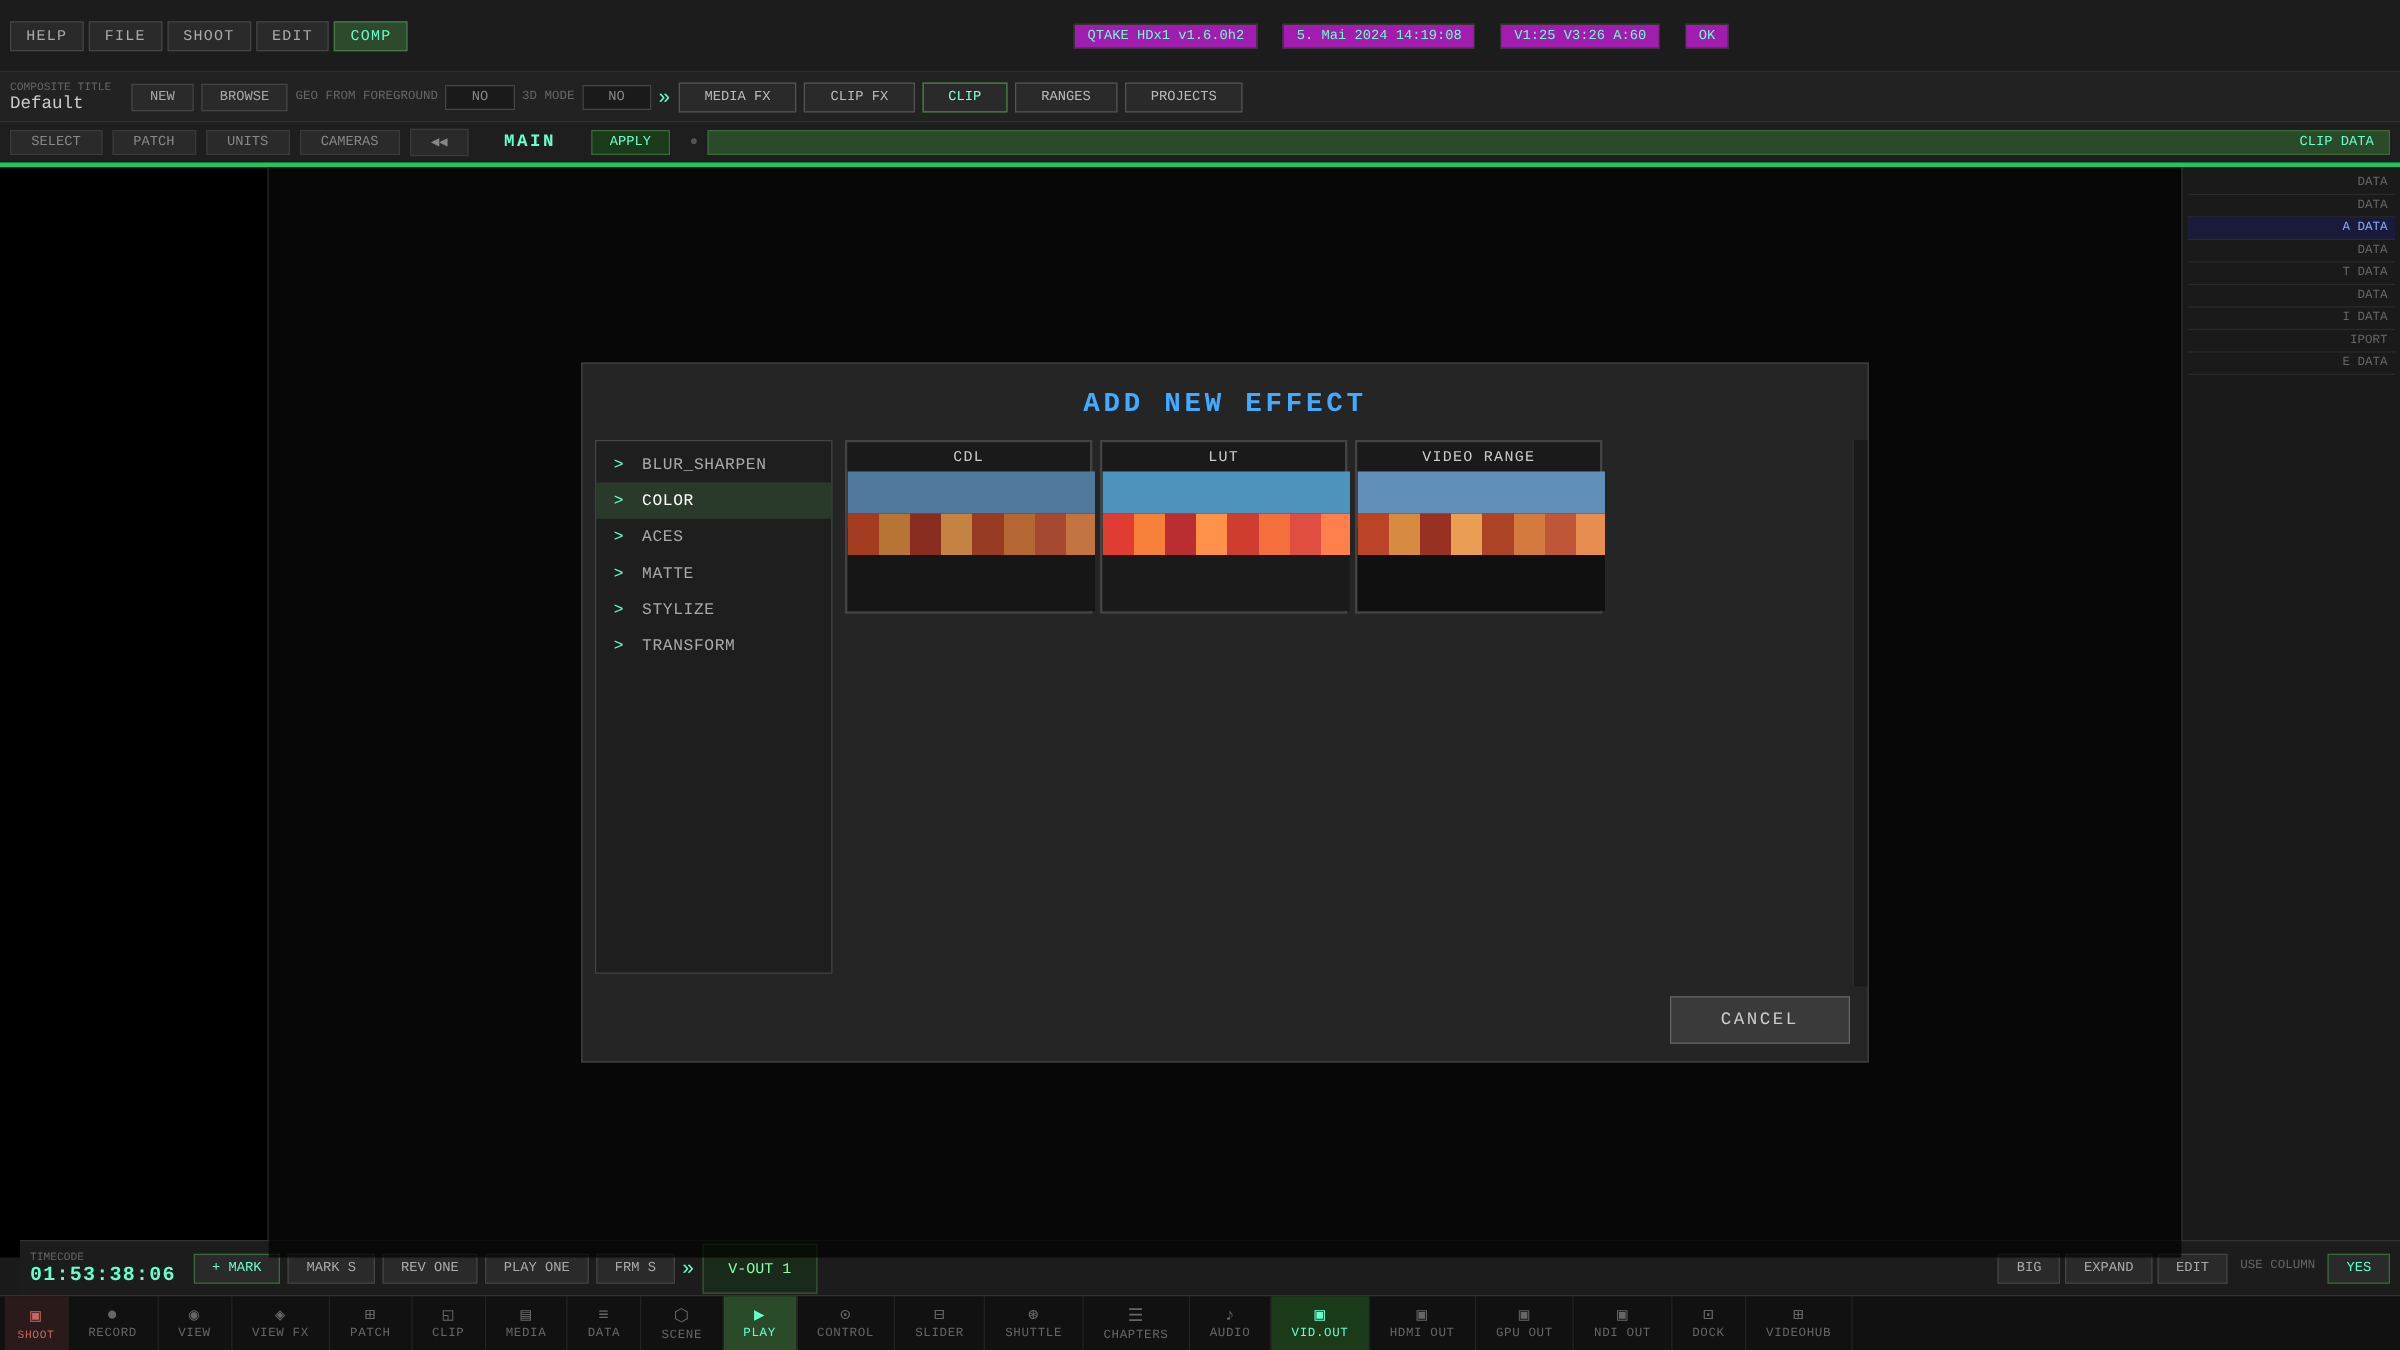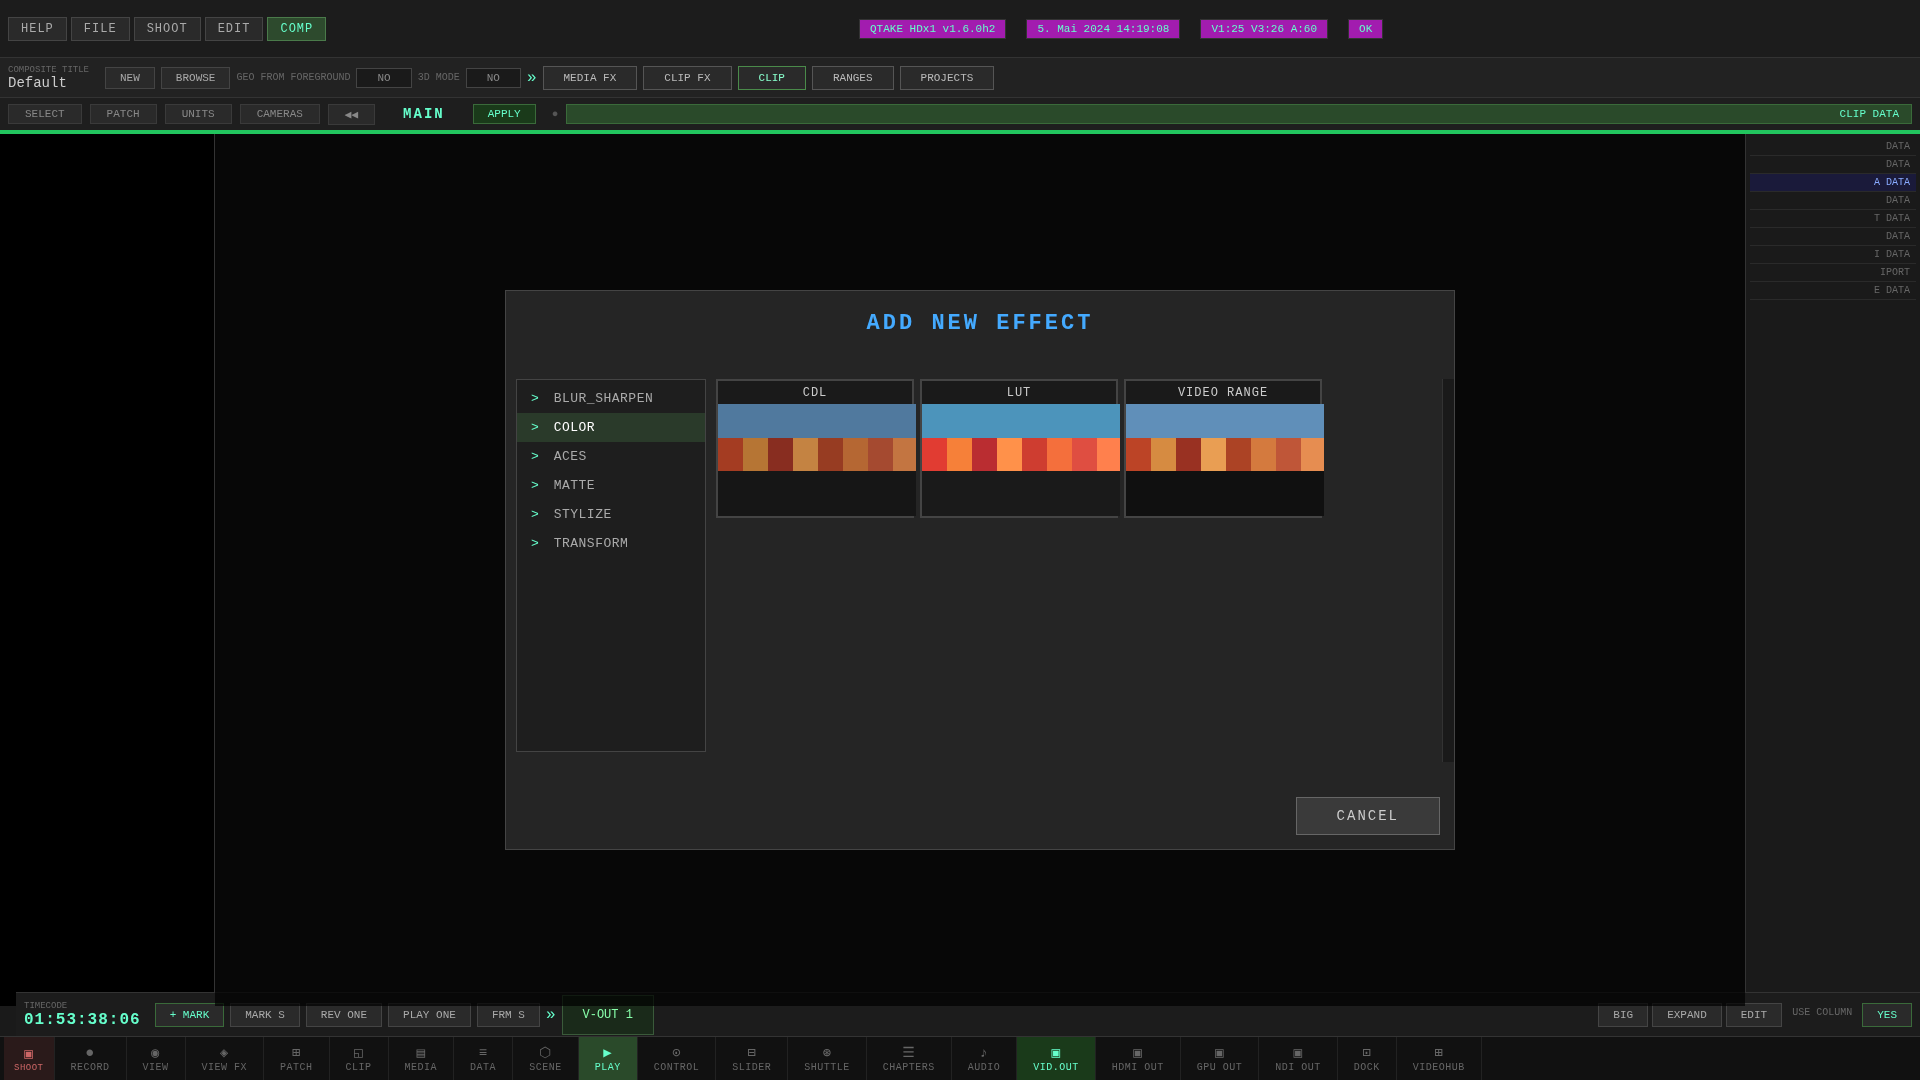--- a/index.html
+++ b/index.html
@@ -223,25 +223,24 @@
       background: rgba(0,0,0,0.7);
       display: flex;
       align-items: center;
       justify-content: center;
       z-index: 100;
     }
 
     .modal {
       background: #252525;
       border: 1px solid #444;
-      width: 950px;
+      width: 1030px;
       min-height: 560px;
       display: flex;
       flex-direction: column;
-      gap: 27px;
     }
 
     .modal-title {
       text-align: center;
       color: #4af;
       font-size: 22px;
       font-weight: bold;
       letter-spacing: 3px;
       padding: 20px 0 16px;
       text-transform: uppercase;

